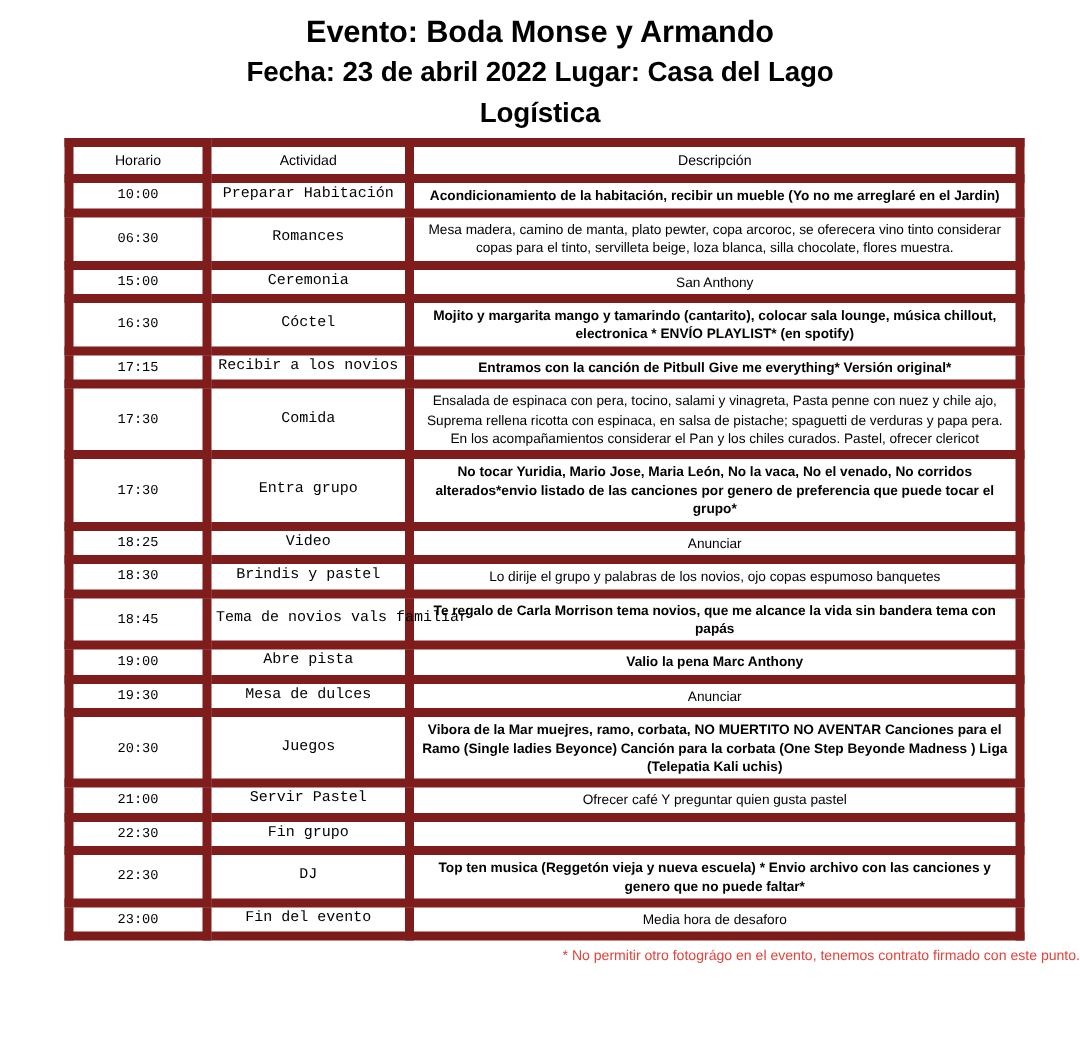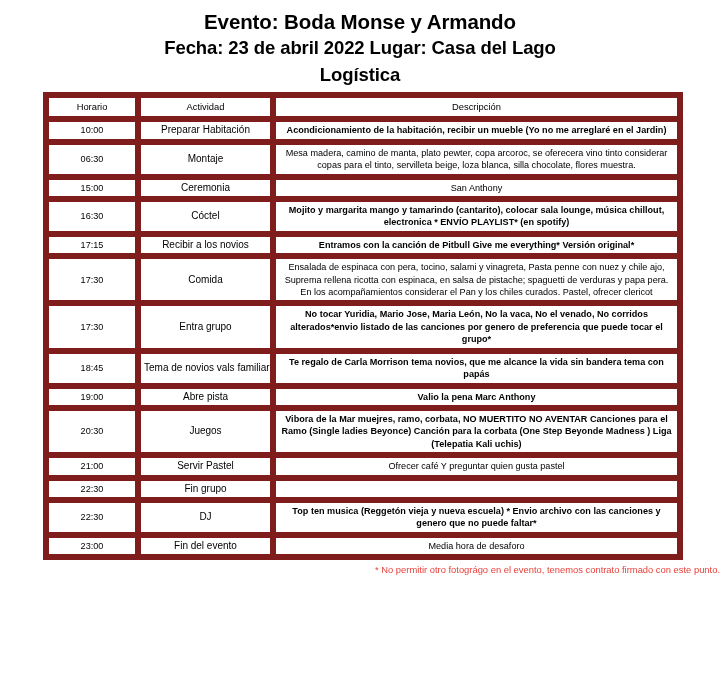--- a/index.html
+++ b/index.html
@@ -72,20 +72,21 @@
   col.c-actividad { width: 135px; }
   col.c-desc { width: 407px; }
 
   td.cell-desc {
     padding-left: 7px;
     padding-right: 7px;
   }
   td.cell-horario,
   td.cell-actividad {
     white-space: nowrap;
+    font-family: Liberation Mono, monospace;
   }
   td.cell-actividad {
     font-size: 10px;
   }
   .desc-bold {
     font-weight: bold;
   }
 
   
   .footnote {
@@ -122,21 +123,21 @@
         </tr>
       </thead>
       <tbody id="table-body">
           <tr>
             <td class="cell-horario">10:00</td>
             <td class="cell-actividad">Preparar Habitación</td>
             <td class="cell-desc desc-bold">Acondicionamiento de la habitación, recibir un mueble (Yo no me arreglaré en el Jardin)</td>
           </tr>
           <tr>
             <td class="cell-horario">06:30</td>
-            <td class="cell-actividad">Montaje</td>
+            <td class="cell-actividad">Romances</td>
             <td class="cell-desc">Mesa madera, camino de manta, plato pewter, copa arcoroc, se oferecera vino tinto considerar copas para el tinto, servilleta beige, loza blanca, silla chocolate, flores muestra.</td>
           </tr>
           <tr>
             <td class="cell-horario">15:00</td>
             <td class="cell-actividad">Ceremonia</td>
             <td class="cell-desc">San Anthony</td>
           </tr>
           <tr>
             <td class="cell-horario">16:30</td>
             <td class="cell-actividad">Cóctel</td>
@@ -151,30 +152,45 @@
             <td class="cell-horario">17:30</td>
             <td class="cell-actividad">Comida</td>
             <td class="cell-desc">Ensalada de espinaca con pera, tocino, salami y vinagreta,  Pasta penne con nuez y chile ajo, Suprema rellena ricotta con espinaca, en salsa de pistache; spaguetti de verduras y papa pera. En los acompañamientos considerar el Pan y los chiles curados. Pastel, ofrecer clericot</td>
           </tr>
           <tr>
             <td class="cell-horario">17:30</td>
             <td class="cell-actividad">Entra grupo</td>
             <td class="cell-desc desc-bold">No tocar Yuridia, Mario Jose, Maria León, No la vaca,  No el venado, No corridos alterados*envio listado de las canciones por genero de preferencia que puede tocar el grupo*</td>
           </tr>
           <tr>
+            <td class="cell-horario">18:25</td>
+            <td class="cell-actividad">Video</td>
+            <td class="cell-desc">Anunciar</td>
+          </tr>
+          <tr>
+            <td class="cell-horario">18:30</td>
+            <td class="cell-actividad">Brindis y pastel</td>
+            <td class="cell-desc">Lo dirije el grupo y palabras de los novios, ojo copas espumoso banquetes</td>
+          </tr>
+          <tr>
             <td class="cell-horario">18:45</td>
             <td class="cell-actividad">Tema de novios vals familiar</td>
             <td class="cell-desc desc-bold">Te regalo de Carla Morrison tema novios, que me alcance la vida sin bandera tema con papás</td>
           </tr>
           <tr>
             <td class="cell-horario">19:00</td>
             <td class="cell-actividad">Abre pista</td>
             <td class="cell-desc desc-bold">Valio la pena Marc Anthony</td>
           </tr>
           <tr>
+            <td class="cell-horario">19:30</td>
+            <td class="cell-actividad">Mesa de dulces</td>
+            <td class="cell-desc">Anunciar</td>
+          </tr>
+          <tr>
             <td class="cell-horario">20:30</td>
             <td class="cell-actividad">Juegos</td>
             <td class="cell-desc desc-bold">Vibora de la Mar muejres, ramo, corbata, NO MUERTITO NO AVENTAR Canciones para el Ramo (Single ladies Beyonce) Canción  para la corbata (One Step Beyonde Madness ) Liga (Telepatia Kali uchis)</td>
           </tr>
           <tr>
             <td class="cell-horario">21:00</td>
             <td class="cell-actividad">Servir Pastel</td>
             <td class="cell-desc">Ofrecer café Y preguntar quien gusta pastel</td>
           </tr>
           <tr>

